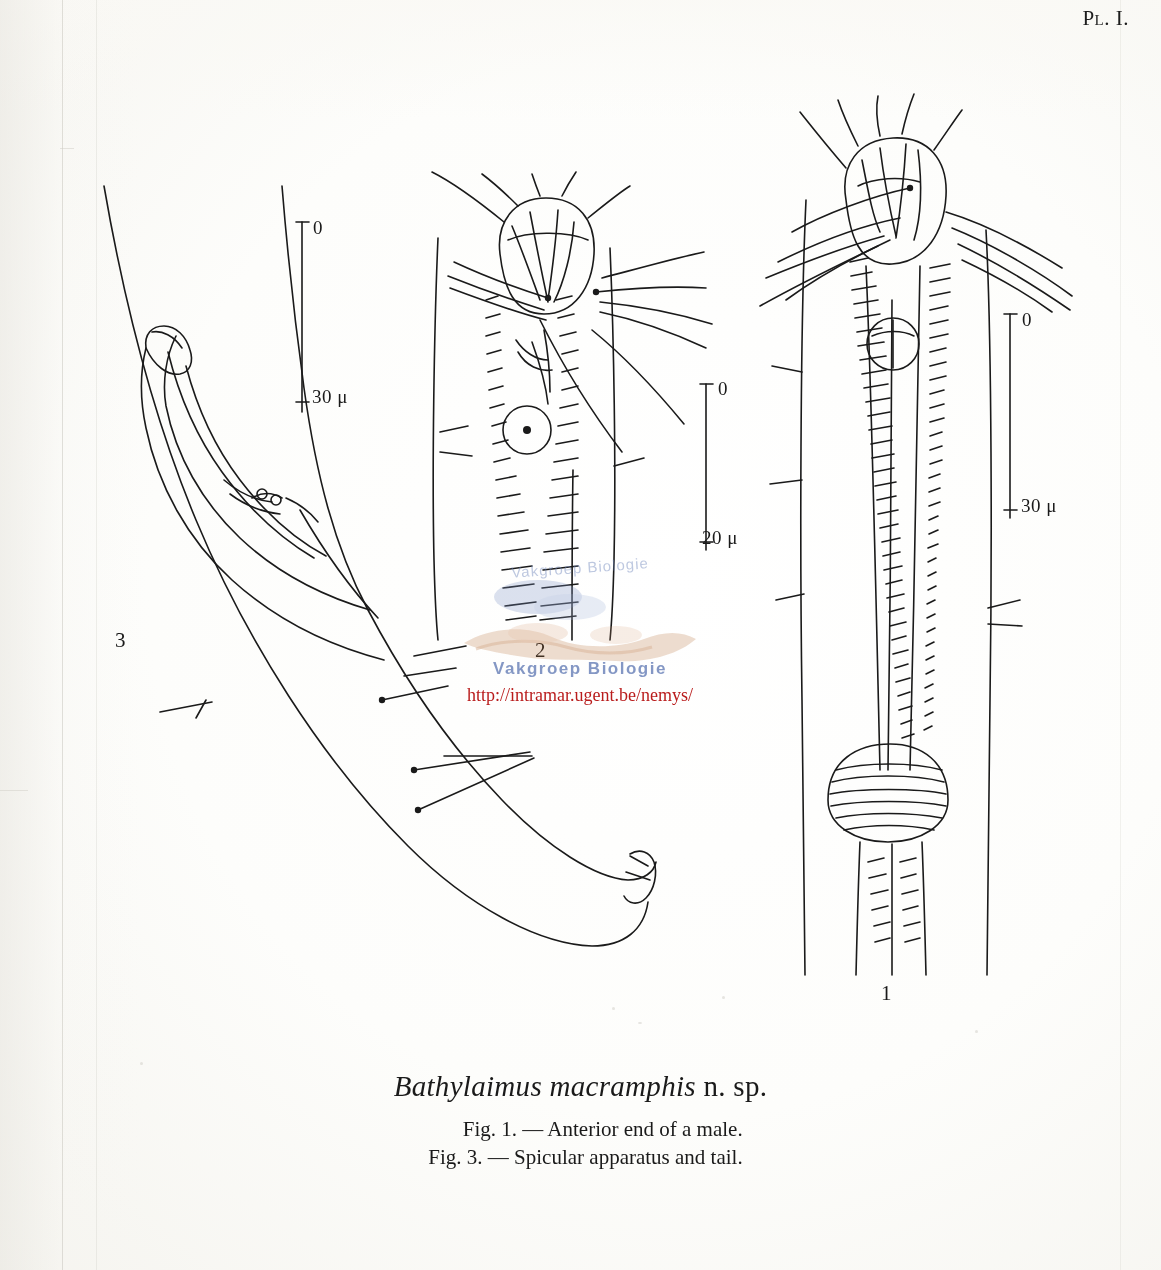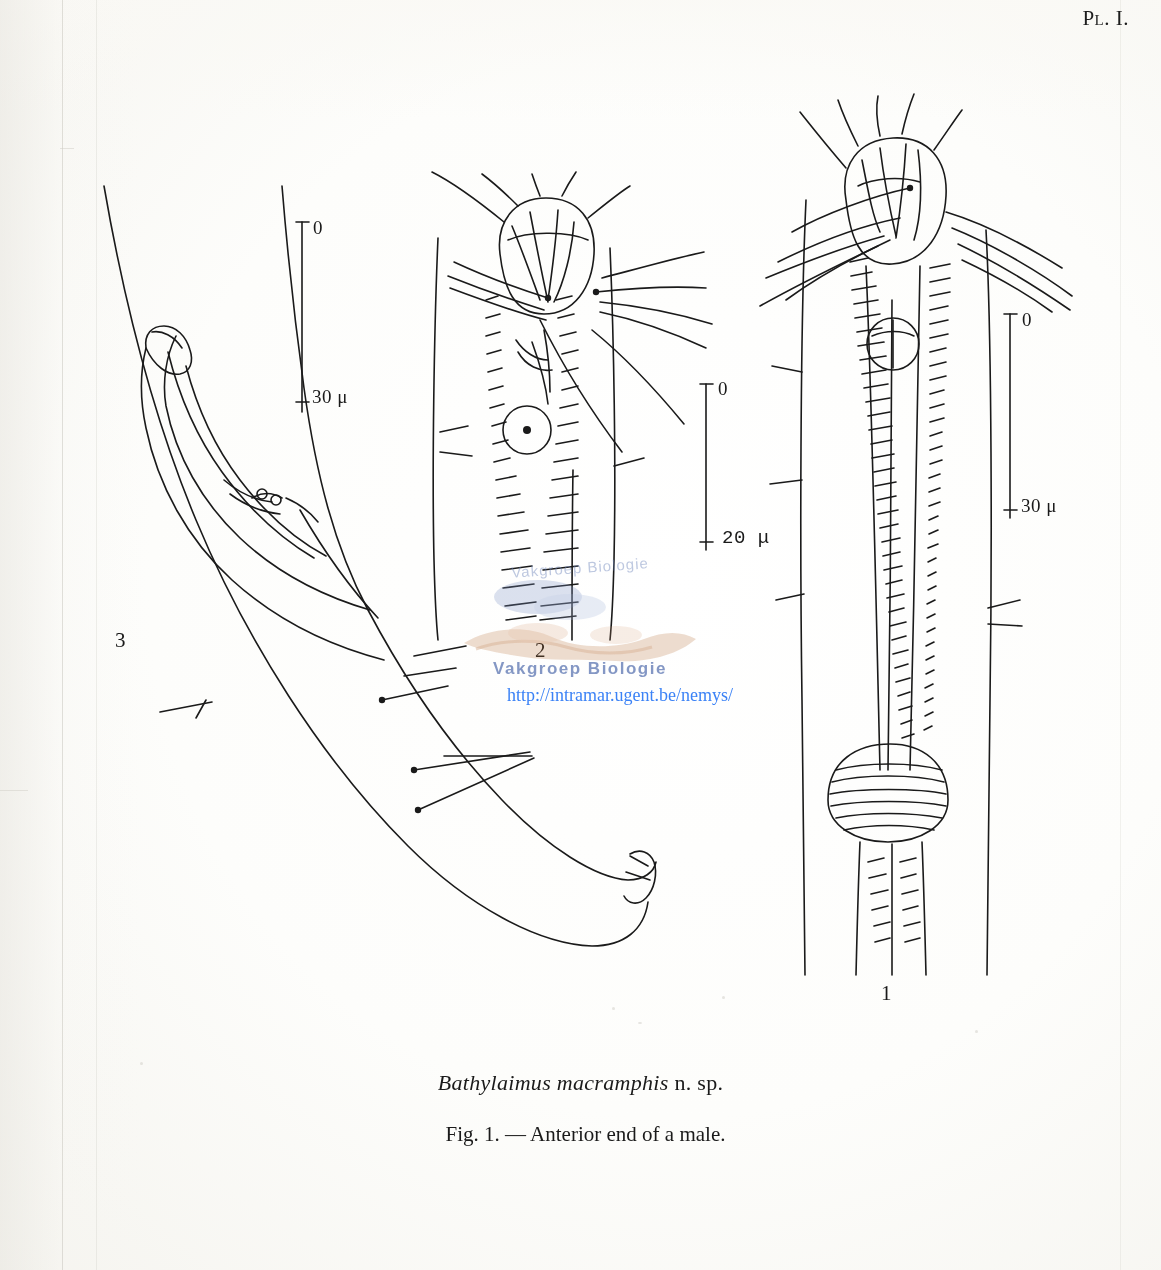--- a/index.html
+++ b/index.html
@@ -69,21 +69,21 @@
 
   .scale-label {
     position: absolute;
     font-size: 19px;
     color: #1a1a1a;
     letter-spacing: 0.5px;
   }
   .scale-zero-a { left: 313px; top: 217px; }
   .scale-val-a  { left: 312px; top: 386px; }
   .scale-zero-b { left: 718px; top: 378px; }
-  .scale-val-b  { left: 722px; top: 527px; font-family: Liberation Mono, monospace; }
+  .scale-val-b  { left: 702px; top: 527px; }
   .scale-zero-c { left: 1022px; top: 309px; }
   .scale-val-c  { left: 1021px; top: 495px; }
 
   .watermark {
     position: absolute;
     left: 420px;
     top: 545px;
     width: 320px;
     height: 175px;
     pointer-events: none;
@@ -109,35 +109,34 @@
     letter-spacing: 1.5px;
     font-weight: bold;
   }
   .wm-url {
     position: absolute;
     top: 140px;
     width: 100%;
     text-align: center;
     font-family: "Liberation Serif", serif;
     font-size: 18px;
-    color: #3b82f6;
-    padding-left: 40px;
+    color: #b91c1c;
   }
 
   .caption-block {
     position: absolute;
     left: 0;
     right: 0;
     top: 1070px;
     text-align: center;
   }
   .caption-species {
-    font-size: 22px;
+    font-size: 29px;
     letter-spacing: 0.3px;
-    margin-bottom: 24px;
+    margin-bottom: 12px;
   }
   .caption-species .sp-name {
     font-style: italic;
   }
   .caption-list {
     display: inline-block;
     text-align: right;
     margin-left: 10px;
   }
   .caption-line {
@@ -475,14 +474,15 @@
   <div class="wm-text mid">Vakgroep Biologie</div>
   <div class="wm-url">http://intramar.ugent.be/nemys/</div>
 </div>
 
 <div class="caption-block">
   <div class="caption-species">
     <span class="sp-name">Bathylaimus macramphis</span><span> n. sp.</span>
   </div>
   <div class="caption-list">
     <div class="caption-line">Fig. 1. — Anterior end of a male.</div>
+    <div class="caption-line">Fig. 3. — Spicular apparatus and tail.</div>
   </div>
 </div>
 
 </body></html>

